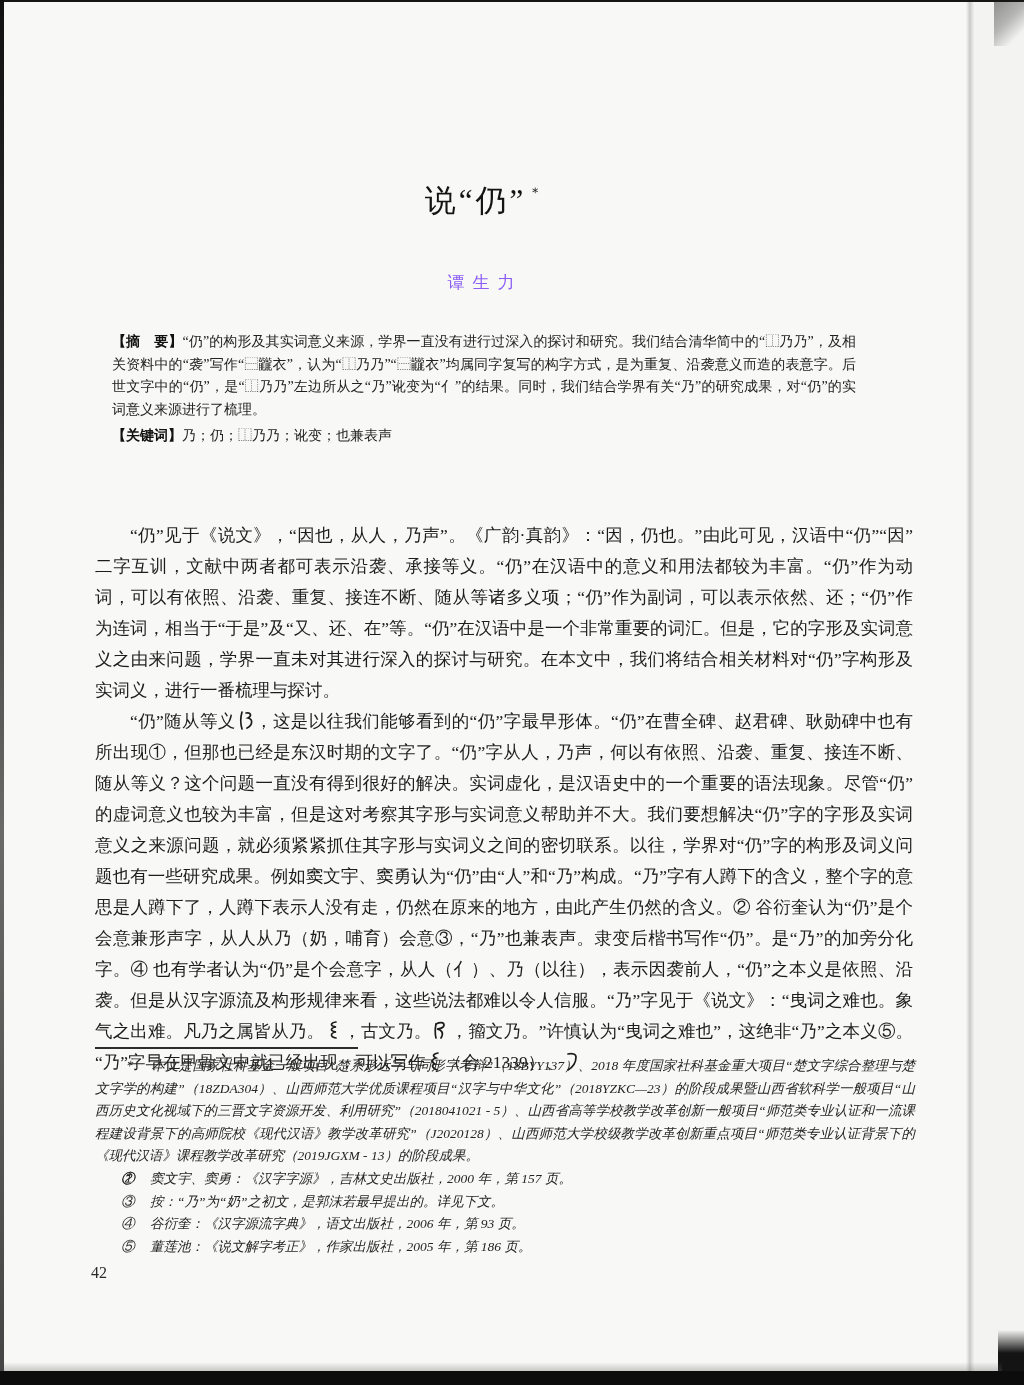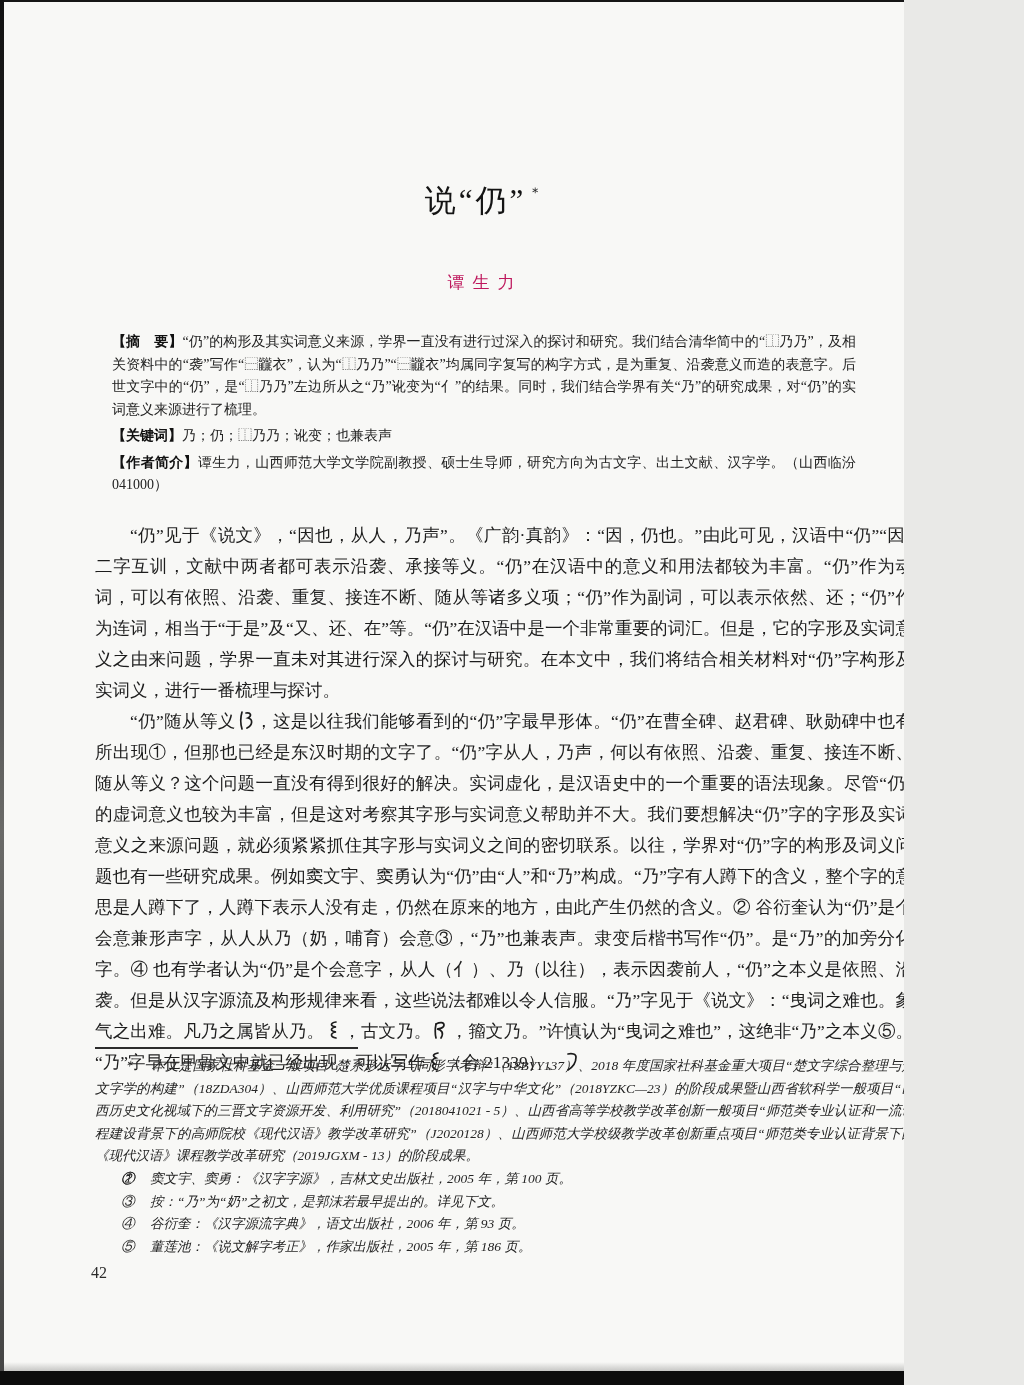--- a/index.html
+++ b/index.html
@@ -1,38 +1,38 @@
 <!DOCTYPE html>
 <html lang="zh"><head>
 <meta charset="utf-8">
 <style>
   html,body{margin:0;padding:0;}
   body{width:1024px;height:1385px;overflow:hidden;background:#e9e9e7;}
-  .scan{position:relative;width:904px;height:1385px;background:#f8f8f6;overflow:hidden;
+  .scan{position:relative;width:1024px;height:1385px;background:#f8f8f6;overflow:hidden;
         font-family:"Liberation Serif","DejaVu Serif",serif;color:#1f1f1f;}
   
   .edge-top{position:absolute;left:0;top:0;width:1024px;height:2px;background:#161616;}
   .edge-left{position:absolute;left:0;top:0;width:4px;height:1385px;
              background:linear-gradient(to bottom,#111 0%,#333 30%,#6a6a68 60%,#444 100%);}
   .edge-bottom{position:absolute;left:0;top:1371px;width:1024px;height:14px;background:#0c0c0c;}
   .page-seam{position:absolute;left:966px;top:0;width:9px;height:1372px;
              background:linear-gradient(to right,rgba(200,200,198,0) 0%,#c7c7c5 45%,#d6d6d4 55%,rgba(220,220,218,0) 100%);}
   .next-page{position:absolute;left:975px;top:0;width:49px;height:1372px;background:#f3f3f1;}
   .corner-smudge-top{position:absolute;left:994px;top:0;width:30px;height:46px;
              background:linear-gradient(135deg,#8d8d8b 0%,#b5b5b3 45%,rgba(230,230,228,0) 80%);}
   .corner-dark-bottom{position:absolute;left:998px;top:1330px;width:26px;height:42px;
              background:linear-gradient(to bottom,rgba(20,20,20,0) 0%,#141414 55%);}
   .page-bottom-shade{position:absolute;left:0;top:1362px;width:1002px;height:10px;
              background:linear-gradient(to bottom,rgba(120,120,118,0) 0%,rgba(90,90,88,.35) 100%);}
   
   .title{position:absolute;left:0;top:180px;width:970px;text-align:center;
          font-size:31px;letter-spacing:3px;color:#141414;}
   .title sup{font-size:14px;vertical-align:14px;margin-left:2px;color:#2a2a2a;}
   .author{position:absolute;left:0;top:271px;width:970px;text-align:center;
-          font-size:17px;letter-spacing:8px;color:#be185d;}
+          font-size:17px;letter-spacing:8px;color:#8b5cf6;}
   .meta{position:absolute;left:112px;top:330px;width:744px;font-size:14px;line-height:22.5px;
         text-align:justify;color:#222;}
   .meta p{margin:0 0 3px 0;}
   .meta-label{font-family:"Liberation Sans","DejaVu Sans",sans-serif;font-weight:700;color:#111;}
   .body-text{position:absolute;left:95px;top:520px;width:818px;font-size:17.5px;
              line-height:31px;text-align:justify;color:#1d1d1d;}
   .body-text p{margin:0;text-indent:2em;}
   .fn-rule{position:absolute;left:95px;top:1047px;width:263px;height:2px;background:#2c2c2c;}
   .footnotes{position:absolute;left:95px;top:1055px;width:820px;font-size:13.5px;
              line-height:22.6px;text-align:justify;color:#242424;font-style:italic;}
@@ -51,21 +51,20 @@
 
 <div class="scan">
 
   <div class="title"><span>说“仍”</span><sup>＊</sup></div>
 
   <div class="author">谭生力</div>
 
   <div class="meta">
     <p><span class="meta-label">【摘　要】</span><span>“仍”的构形及其实词意义来源，学界一直没有进行过深入的探讨和研究。我们结合清华简中的“⿰乃乃”，及相关资料中的“袭”写作“⿱龖衣”，认为“⿰乃乃”“⿱龖衣”均属同字复写的构字方式，是为重复、沿袭意义而造的表意字。后世文字中的“仍”，是“⿰乃乃”左边所从之“乃”讹变为“亻”的结果。同时，我们结合学界有关“乃”的研究成果，对“仍”的实词意义来源进行了梳理。</span></p>
     <p><span class="meta-label">【关键词】</span><span>乃；仍；⿰乃乃；讹变；也兼表声</span></p>
-    <p><span class="meta-label">【作者简介】</span><span>谭生力，山西师范大学文学院副教授、硕士生导师，研究方向为古文字、出土文献、汉字学。（山西临汾　041000）</span></p>
   </div>
 
   <div class="body-text">
     <p>“仍”见于《说文》，“因也，从人，乃声”。《广韵·真韵》：“因，仍也。”由此可见，汉语中“仍”“因”二字互训，文献中两者都可表示沿袭、承接等义。“仍”在汉语中的意义和用法都较为丰富。“仍”作为动词，可以有依照、沿袭、重复、接连不断、随从等诸多义项；“仍”作为副词，可以表示依然、还；“仍”作为连词，相当于“于是”及“又、还、在”等。“仍”在汉语中是一个非常重要的词汇。但是，它的字形及实词意义之由来问题，学界一直未对其进行深入的探讨与研究。在本文中，我们将结合相关材料对“仍”字构形及实词义，进行一番梳理与探讨。</p>
     <p><span>“仍”随从等义</span><svg class="glyph" viewBox="0 0 17 21">
           <path d="M5 2 C3.5 7 3.5 14 5 19"></path>
           <path d="M9 3 C14 2 15 6 11 8 C16 9 16 15 10 18"></path>
         </svg><span>，这是以往我们能够看到的“仍”字最早形体。“仍”在曹全碑、赵君碑、耿勋碑中也有所出现①，但那也已经是东汉时期的文字了。“仍”字从人，乃声，何以有依照、沿袭、重复、接连不断、随从等义？这个问题一直没有得到很好的解决。实词虚化，是汉语史中的一个重要的语法现象。尽管“仍”的虚词意义也较为丰富，但是这对考察其字形与实词意义帮助并不大。我们要想解决“仍”字的字形及实词意义之来源问题，就必须紧紧抓住其字形与实词义之间的密切联系。以往，学界对“仍”字的构形及词义问题也有一些研究成果。例如窦文宇、窦勇认为“仍”由“人”和“乃”构成。“乃”字有人蹲下的含义，整个字的意思是人蹲下了，人蹲下表示人没有走，仍然在原来的地方，由此产生仍然的含义。② 谷衍奎认为“仍”是个会意兼形声字，从人从乃（奶，哺育）会意③，“乃”也兼表声。隶变后楷书写作“仍”。是“乃”的加旁分化字。④ 也有学者认为“仍”是个会意字，从人（亻）、乃（以往），表示因袭前人，“仍”之本义是依照、沿袭。但是从汉字源流及构形规律来看，这些说法都难以令人信服。“乃”字见于《说文》：“曳词之难也。象气之出难。凡乃之属皆从乃。</span><svg class="glyph" viewBox="0 0 17 21">
           <path d="M11 2 C5 3 5 6 11 7 C5 8 5 11 11 12 C5 13 5 17 11 18"></path>
         </svg><span>，古文乃。</span><svg class="glyph" viewBox="0 0 17 21">
@@ -76,21 +75,21 @@
         </svg><span>（合 21339）、</span><svg class="glyph" viewBox="0 0 17 21">
           <path d="M4 3 C8 2 12 3 12 6 C12 11 9 16 4 19"></path>
         </svg></p>
   </div>
 
   <div class="fn-rule"></div>
 
   <div class="footnotes">
     <p class="fn-star"><span class="fn-marker">＊</span><span>本文是国家社科基金一般项目“楚系形近字与同形字考辩”（18BYY137）、2018 年度国家社科基金重大项目“楚文字综合整理与楚文字学的构建”（18ZDA304）、山西师范大学优质课程项目“汉字与中华文化”（2018YZKC—23）的阶段成果暨山西省软科学一般项目“山西历史文化视域下的三晋文字资源开发、利用研究”（2018041021 - 5）、山西省高等学校教学改革创新一般项目“师范类专业认证和一流课程建设背景下的高师院校《现代汉语》教学改革研究”（J2020128）、山西师范大学校级教学改革创新重点项目“师范类专业认证背景下的《现代汉语》课程教学改革研究（2019JGXM - 13）的阶段成果。</span></p>
     <p class="fn-item"><span class="fn-marker">①</span></p>
-    <p class="fn-item"><span class="fn-marker">②</span><span>窦文宇、窦勇：《汉字字源》，吉林文史出版社，2005 年，第 100 页。</span></p>
+    <p class="fn-item"><span class="fn-marker">②</span><span>窦文宇、窦勇：《汉字字源》，吉林文史出版社，2000 年，第 157 页。</span></p>
     <p class="fn-item"><span class="fn-marker">③</span><span>按：“乃”为“奶”之初文，是郭沫若最早提出的。详见下文。</span></p>
     <p class="fn-item"><span class="fn-marker">④</span><span>谷衍奎：《汉字源流字典》，语文出版社，2006 年，第 93 页。</span></p>
     <p class="fn-item"><span class="fn-marker">⑤</span><span>董莲池：《说文解字考正》，作家出版社，2005 年，第 186 页。</span></p>
   </div>
 
   <div class="page-number">42</div>
 
   <div class="page-seam"></div>
   <div class="next-page"></div>
   <div class="corner-smudge-top"></div>

